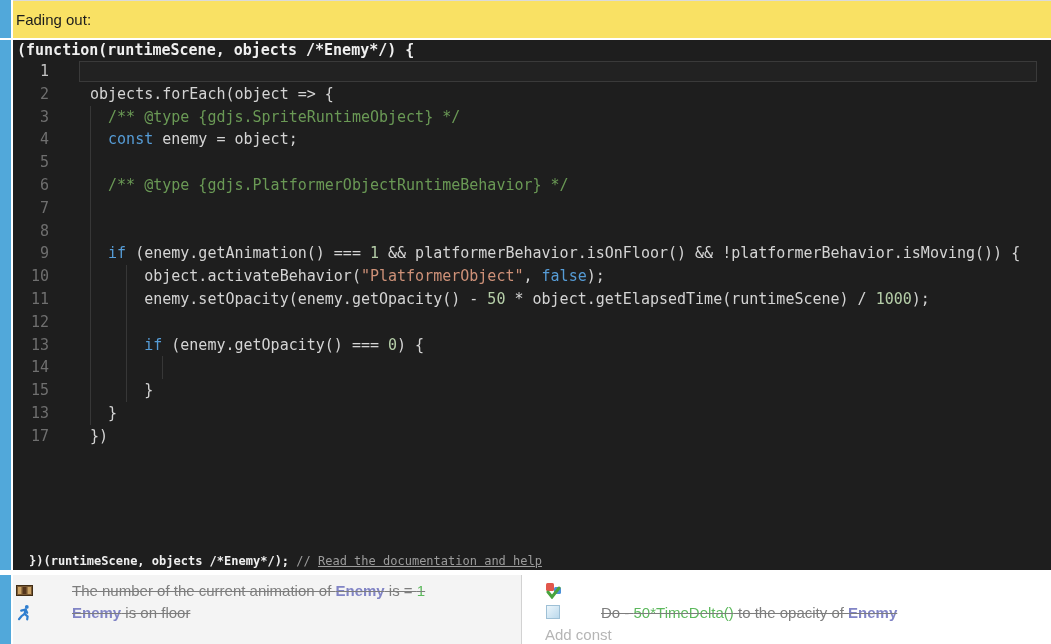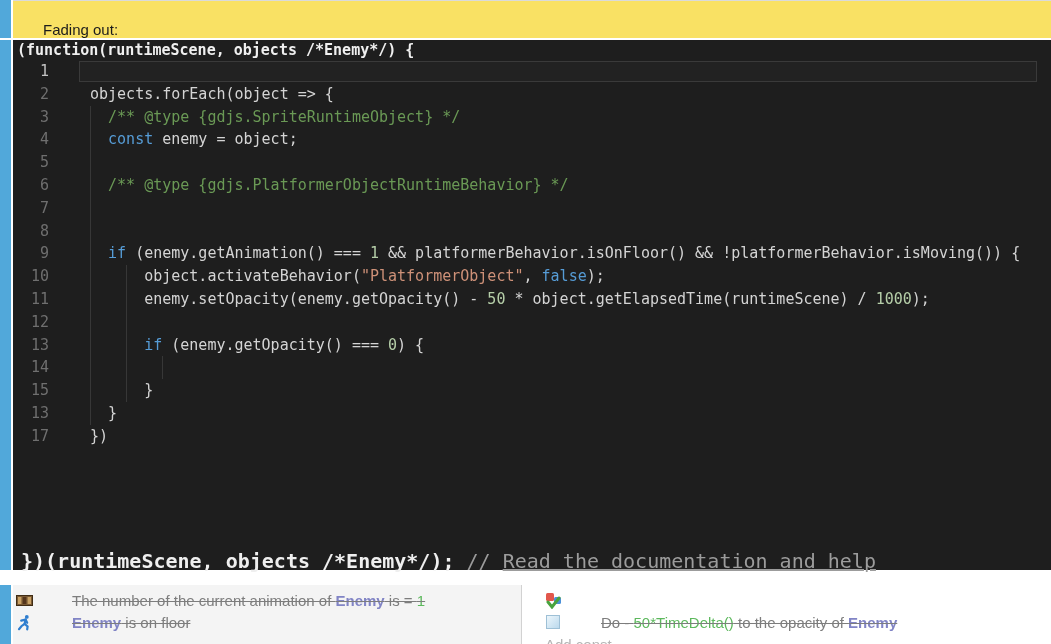--- a/index.html
+++ b/index.html
@@ -10,47 +10,47 @@
   }
   .event { display:flex; }
   .strip { width:11px; flex:none; background:#51a8da; }
   .gapc  { width:2px; flex:none; background:#ffffff; }
   .evc   { flex:1; min-width:0; }
 
   
   .comment-ev { margin-bottom:2px; }
   .comment-ev .evc {
     background:#f9e164; height:38px; border-top:1px solid #dadada;
-    display:flex; align-items:flex-end; padding-left:30px;
+    display:flex; align-items:center; padding-left:3px;
     font-size:15px; color:#1c1c1c;
   }
 
   
-  .code-ev { margin-bottom:15px; }
+  .code-ev { margin-bottom:5px; }
   .code-ev .evc {
     background:#1e1e1e; height:530px; display:flex; flex-direction:column;
     font-family:"DejaVu Sans Mono", monospace;
   }
   .chead { height:20px; line-height:20px; padding-left:4px; white-space:pre;
            color:#efefef; font-weight:bold; font-size:15px; }
   .editor { position:relative; }
   .crow { position:relative; height:22.8px; line-height:22.8px; display:flex; font-size:15px; }
   .ln  { width:36px; flex:none; text-align:right; color:#6f6f6f; position:relative; z-index:2; }
   .crow.cur .ln { color:#c2c2c2; }
   .ct  { padding-left:41px; white-space:pre; position:relative; z-index:2; }
   .guide { position:absolute; top:0; bottom:0; width:1px; background:#373737; z-index:1; }
   .curbox { position:absolute; left:66px; right:14px; top:1px; bottom:1px;
             border:1px solid #3a3a3a; background:#222222; z-index:0; }
   .tk-pl { color:#d4d4d4; }
   .tk-kw { color:#569cd6; }
   .tk-cm { color:#6a9955;text-align:right; }
   .tk-st { color:#ce9178; }
   .tk-nu { color:#b5cea8; }
   .cfill { flex:1; }
-  .cfoot { height:18px; line-height:18px; padding-left:8px; white-space:pre; font-size:20px; }
+  .cfoot { height:18px; line-height:18px; padding-left:16px; white-space:pre; font-size:12px; }
   .cfoot .bld { color:#efefef; font-weight:bold; }
   .cfoot .cmt { color:#9c9c9c; }
   .cfoot .lnk { color:#9c9c9c; text-decoration:underline; cursor:pointer; }
 
   
   .std-ev .evc { height:71px; display:flex; background:#ffffff; }
   .conds { width:508px; flex:none; background:#f4f4f4; padding:4px 0 0 3px; }
   .vdivider { width:1px; flex:none; background:#d2d2d2; }
   .acts { flex:1; background:#ffffff; padding:4px 0 0 23px; }
   .erow { height:22px; display:flex; align-items:center; font-size:15px; white-space:pre; cursor:default; }

